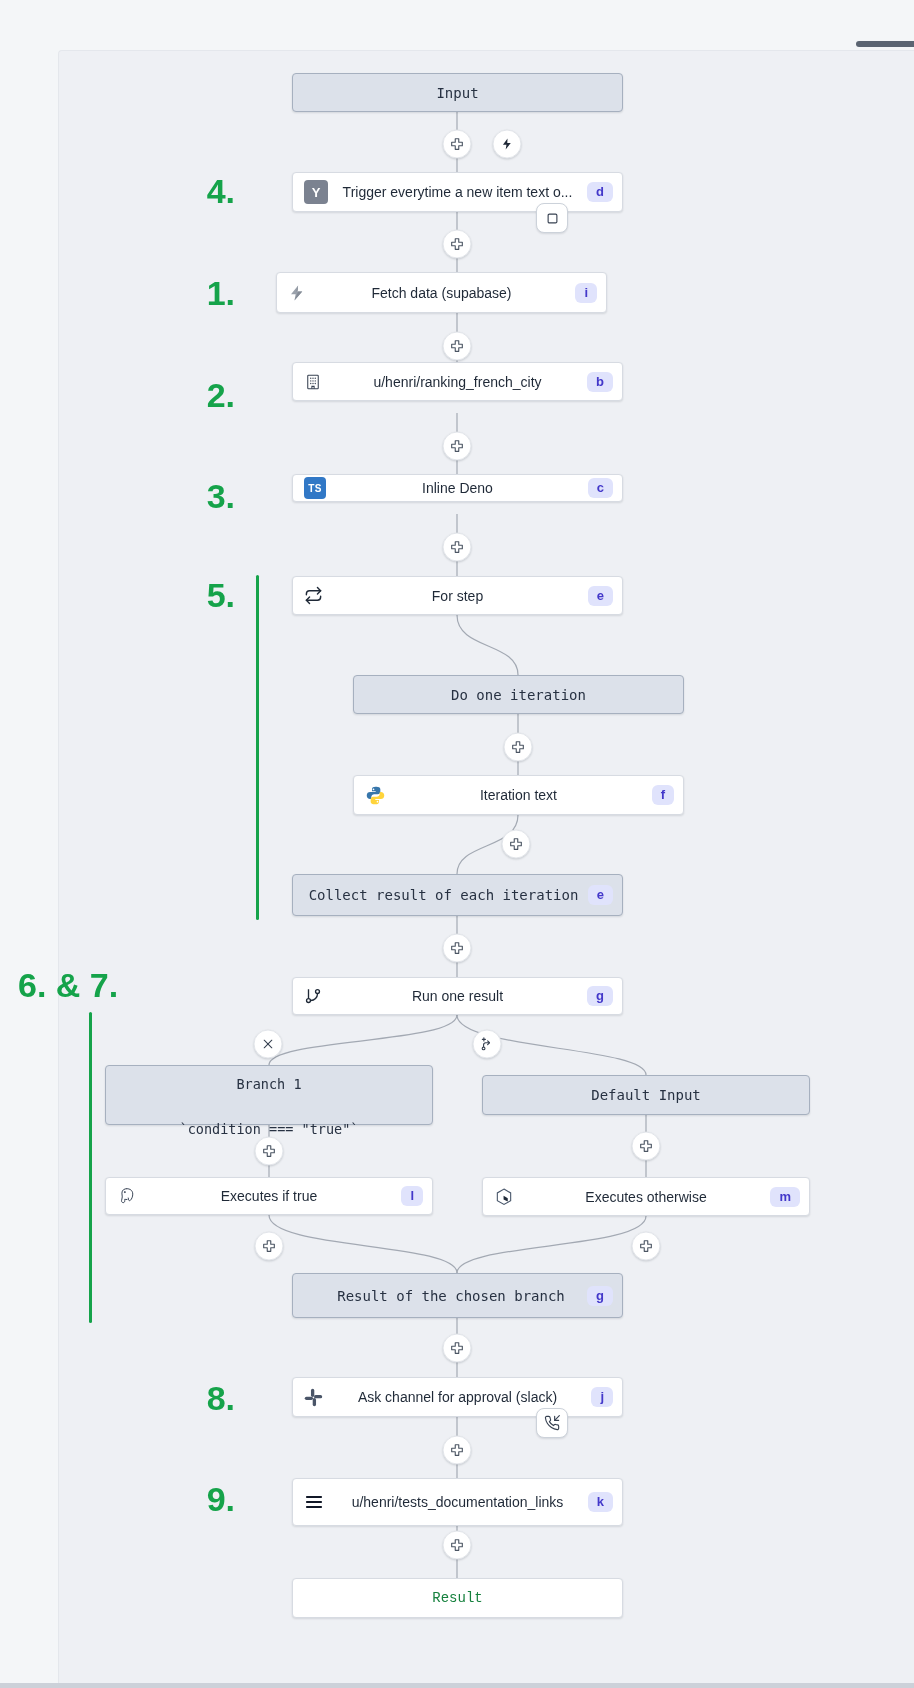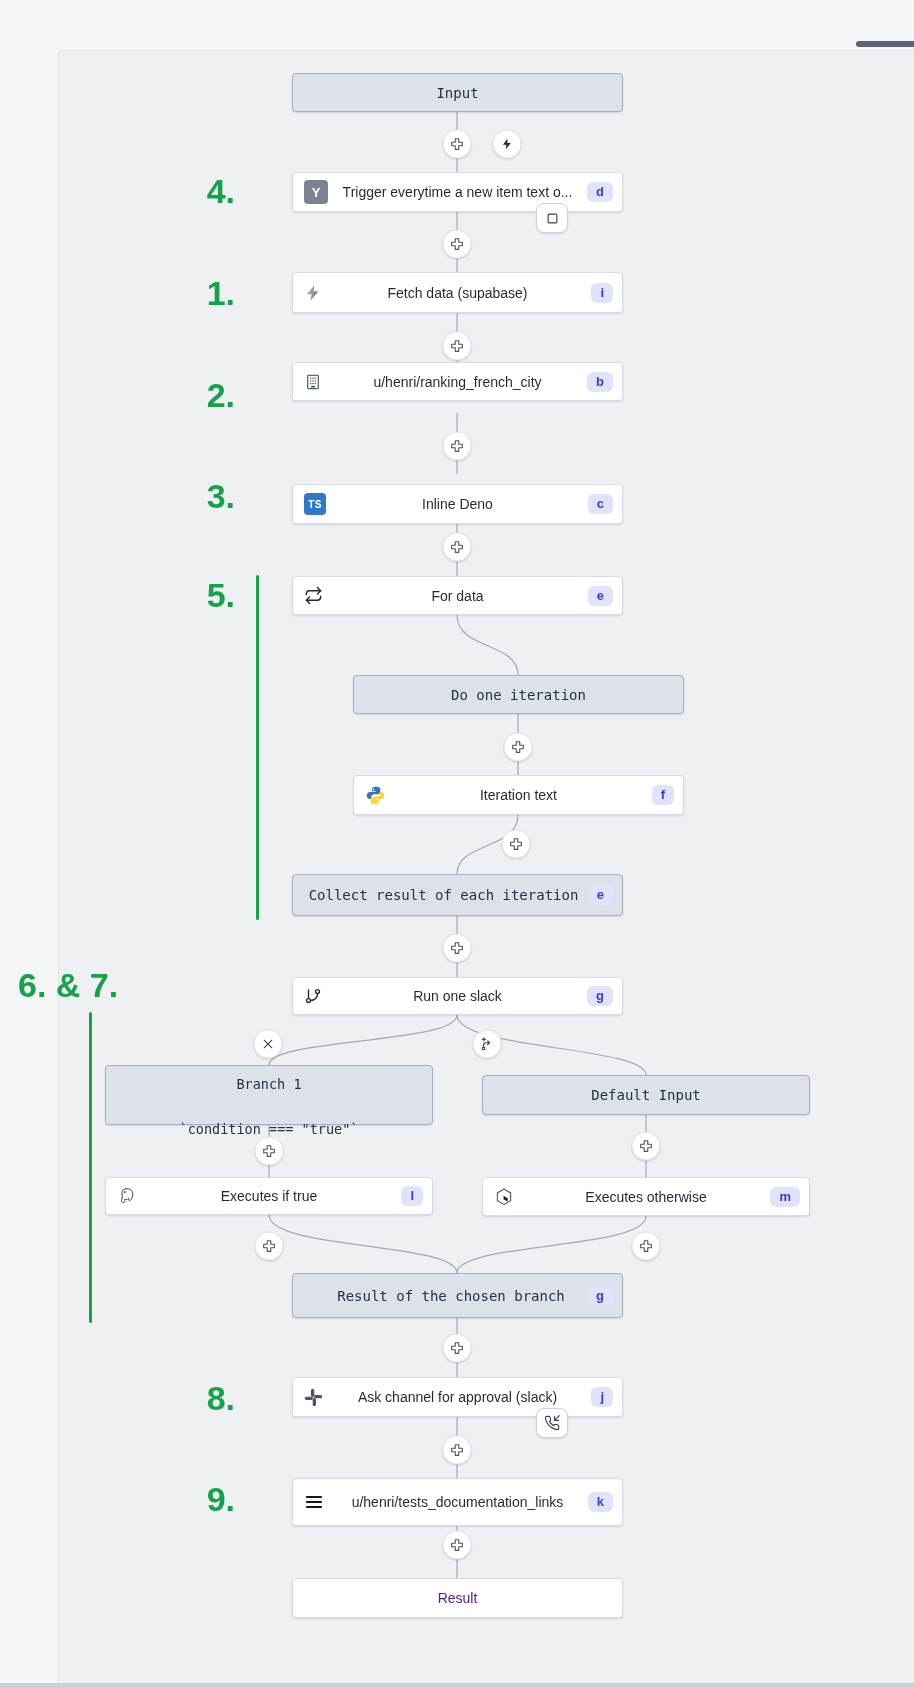--- a/index.html
+++ b/index.html
@@ -96,21 +96,21 @@
 </div>
 
 <div class="node white" style="left:292px;top:172px;width:331px;height:40px">
   <span class="nicon">
     <span class="tile hn">Y</span>
   </span>
   <span class="nlabel">Trigger everytime a new item text o...</span>
   <span class="badge">d</span>
 </div>
 
-<div class="node white" style="left:292px;top:272px;width:331px;height:41px">
+<div class="node white" style="left:276px;top:272px;width:331px;height:41px">
   <span class="nicon">
     <svg width="18" viewBox="0 0 24 24">
         <path d="M13.5 2 4 13.8h6.2L8.6 22 19 10h-6.4z" fill="#9aa1ab"></path>
         <path d="M13.5 2 11 9.8h2.6L8.6 22 19 10h-6.4z" fill="#848b96"></path>
       </svg>
   </span>
   <span class="nlabel">Fetch data (supabase)</span>
   <span class="badge">i</span>
 </div>
 
@@ -119,38 +119,38 @@
     <svg width="18" viewBox="0 0 24 24" fill="none" stroke="#374151" stroke-width="1.4">
       <rect x="5" y="3" width="14" height="18" rx="1"></rect>
       <path d="M9 7h.01M12 7h.01M15 7h.01M9 10.5h.01M12 10.5h.01M15 10.5h.01M9 14h.01M12 14h.01M15 14h.01" stroke-linecap="round" stroke-width="1.8"></path>
       <path d="M10.5 21v-3.2h3V21"></path>
     </svg>
   </span>
   <span class="nlabel">u/henri/ranking_french_city</span>
   <span class="badge">b</span>
 </div>
 
-<div class="node white" style="left:292px;top:484px;width:331px;height:40px">
+<div class="node white" style="left:292px;top:474px;width:331px;height:28px">
   <span class="nicon">
     <span class="tile ts">TS</span>
   </span>
   <span class="nlabel">Inline Deno</span>
   <span class="badge">c</span>
 </div>
 
 <div class="node white" style="left:292px;top:576px;width:331px;height:39px">
   <span class="nicon">
     <svg width="19" viewBox="0 0 24 24" fill="none" stroke="#1f2937" stroke-width="1.8" stroke-linecap="round" stroke-linejoin="round">
       <path d="M17 2l4 4-4 4"></path>
         <path d="M3 11v-1a4 4 0 0 1 4-4h14"></path>
         <path d="M7 22l-4-4 4-4"></path>
         <path d="M21 13v1a4 4 0 0 1-4 4H3"></path>
     </svg>
   </span>
-  <span class="nlabel">For data</span>
+  <span class="nlabel">For step</span>
   <span class="badge">e</span>
 </div>
 
 <div class="node gray" style="left:353px;top:675px;width:331px;height:39px">
   <span class="nlabel">Do one iteration</span>
 </div>
 
 <div class="node white" style="left:353px;top:775px;width:331px;height:40px">
   <span class="nicon">
     <svg width="21" viewBox="0 0 24 24">
@@ -171,21 +171,21 @@
 
 <div class="node white" style="left:292px;top:977px;width:331px;height:38px">
   <span class="nicon">
     <svg width="18" viewBox="0 0 24 24" fill="none" stroke="#1f2937" stroke-width="1.8">
       <line x1="6" y1="3" x2="6" y2="15"></line>
         <circle cx="18" cy="6" r="2.6"></circle>
         <circle cx="6" cy="18" r="2.6"></circle>
         <path d="M18 9a9 9 0 0 1-9 9"></path>
     </svg>
   </span>
-  <span class="nlabel">Run one slack</span>
+  <span class="nlabel">Run one result</span>
   <span class="badge">g</span>
 </div>
 
 <div class="node gray" style="left:105px;top:1065px;width:328px;height:60px">
   <span class="two-line">
     <span>Branch 1</span>
     <span>`condition === "true"`</span>
   </span>
 </div>
 
@@ -240,21 +240,21 @@
   <span class="nicon">
     <svg width="20" viewBox="0 0 24 24" fill="none" stroke="#111827" stroke-width="2.4" stroke-linecap="round">
       <path d="M3.5 6h17M3.5 12h17M3.5 18h17"></path>
     </svg>
   </span>
   <span class="nlabel">u/henri/tests_documentation_links</span>
   <span class="badge">k</span>
 </div>
 
 <div class="node white" style="left:292px;top:1578px;width:331px;height:40px;font-family:'DejaVu Sans Mono',monospace">
-  <span class="nlabel" style="font-family:Liberation Sans, sans-serif;color:#4c1d95">Result</span>
+  <span class="nlabel" style="font-family:Liberation Mono, monospace;color:#15803d">Result</span>
 </div>
 
 <div class="cbtn" style="left:457px;top:144px">
     <svg width="15" viewBox="0 0 24 24">
       <path d="M9.2 3.5h5.6v5.7h5.7v5.6h-5.7v5.7H9.2v-5.7H3.5V9.2h5.7z" fill="#fff" stroke="#4b5563" stroke-width="1.8" stroke-linejoin="round"></path>
     </svg>
   </div>
 <div class="cbtn" style="left:507px;top:144px">
     <svg width="13" viewBox="0 0 24 24">
       <path d="M13 2 4.5 13.5H11L9.5 22 19 10h-6.5z" fill="#1f2937"></path>

